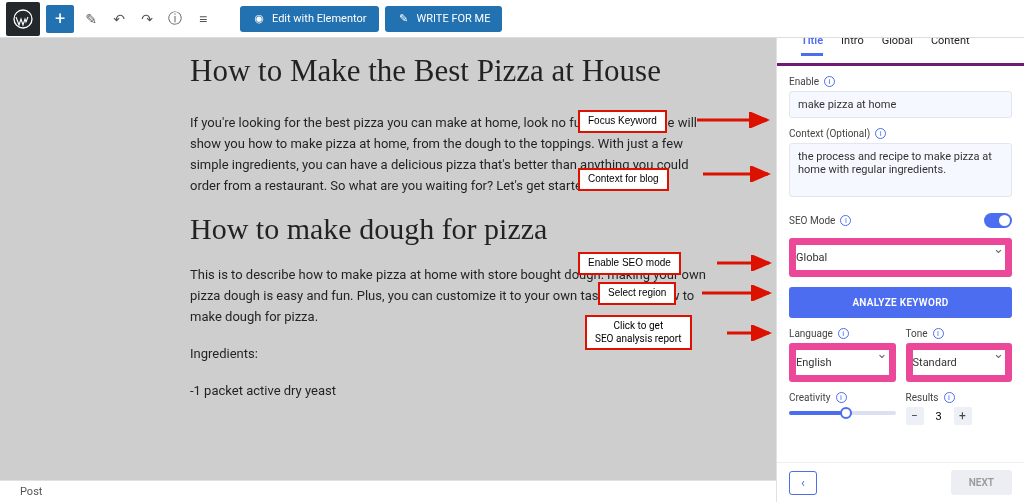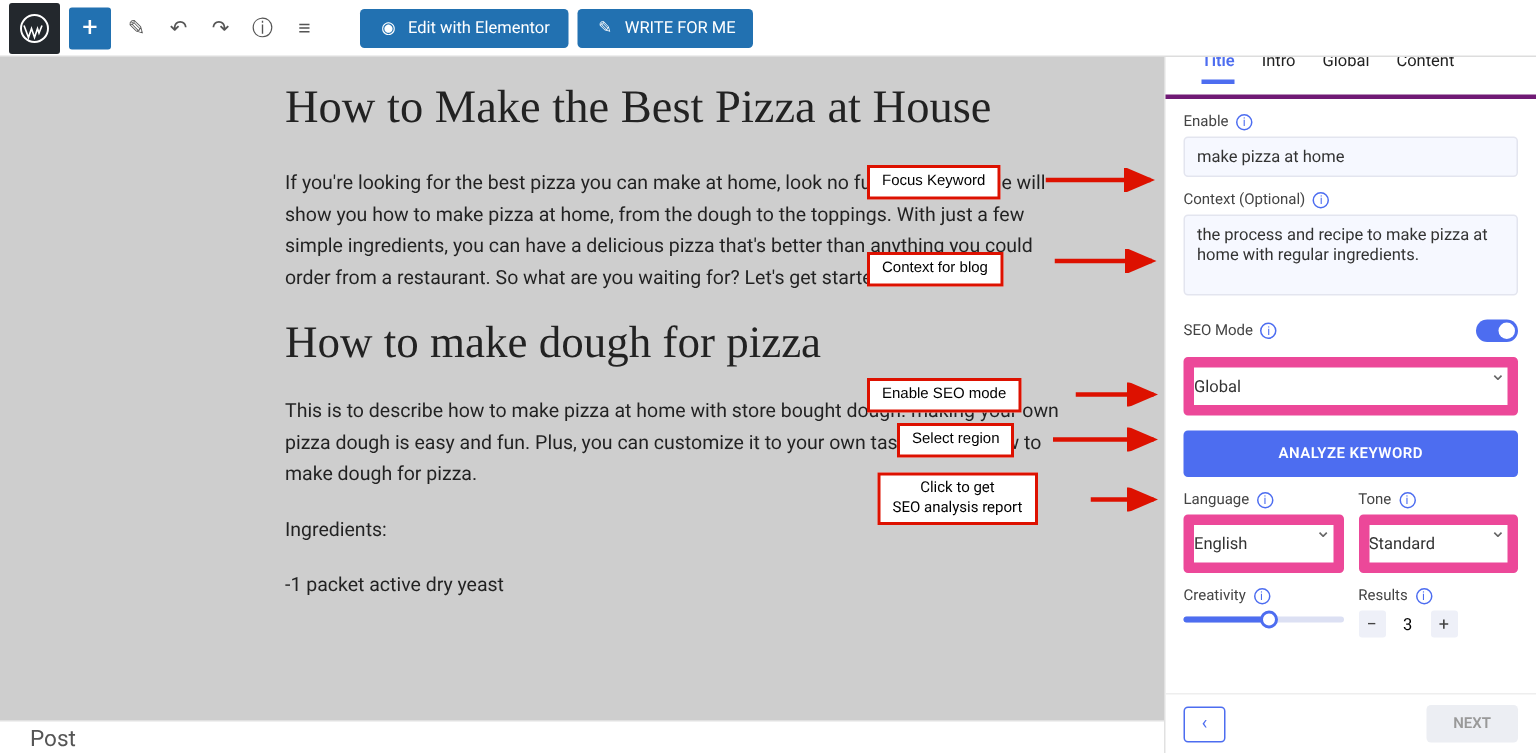--- a/index.html
+++ b/index.html
@@ -15,21 +15,21 @@
 .pill-btn .ic { width: 14px; height: 14px; display: inline-flex; align-items: center; justify-content: center; }
 
 
 .main-wrap { position: absolute; top: 38px; left: 0; right: 248px; bottom: 0; overflow: hidden; }
 .main-dim { position: absolute; inset: 0; background: rgba(80,80,80,0.28); pointer-events: none; }
 .content { width: 520px; position: absolute; left: 190px; top: 14px; color: #111; }
 .content h1 { font-family: Georgia, serif; font-weight: 400; font-size: 31px; line-height: 1.22; margin-bottom: 22px; }
 .content p { font-size: 13px; line-height: 1.62; margin-bottom: 16px; color: #111; }
 .content h2 { font-family: Georgia, serif; font-weight: 400; font-size: 30px; margin: 12px 0 18px; }
 
-.status-bar { position: absolute; bottom: 0; left: 0; right: 248px; height: 22px; background: #fff; border-top: 1px solid #e1e1e1; font-size: 15px; color: #555; display: flex; align-items: center; padding: 0 20px; }
+.status-bar { position: absolute; bottom: 0; left: 0; right: 248px; height: 22px; background: #fff; border-top: 1px solid #e1e1e1; font-size: 11px; color: #555; display: flex; align-items: center; padding: 0 20px; }
 
 
 .panel { position: absolute; top: 0; right: 0; width: 248px; height: 502px; background: #fff; border-left: 1px solid #e1e1e1; display: flex; flex-direction: column; font-size: 12px; }
 .panel-head { height: 34px; display: flex; align-items: center; justify-content: space-between; padding: 0 10px; border-bottom: 1px solid #eee; }
 .genie-logo { display: flex; align-items: center; gap: 4px; }
 .genie-logo .g { width: 18px; height: 18px; border-radius: 50%; background: #4a7fe8; position: relative; }
 .genie-logo .t { font-size: 15px; font-weight: 700; color: #223; font-family: Georgia, serif; }
 .close-x { font-size: 15px; color: #222; cursor: pointer; }
 
 .tabs { display: flex; gap: 18px; padding: 0 24px; height: 32px; align-items: flex-start; border-bottom: 3px solid #701a75; }

